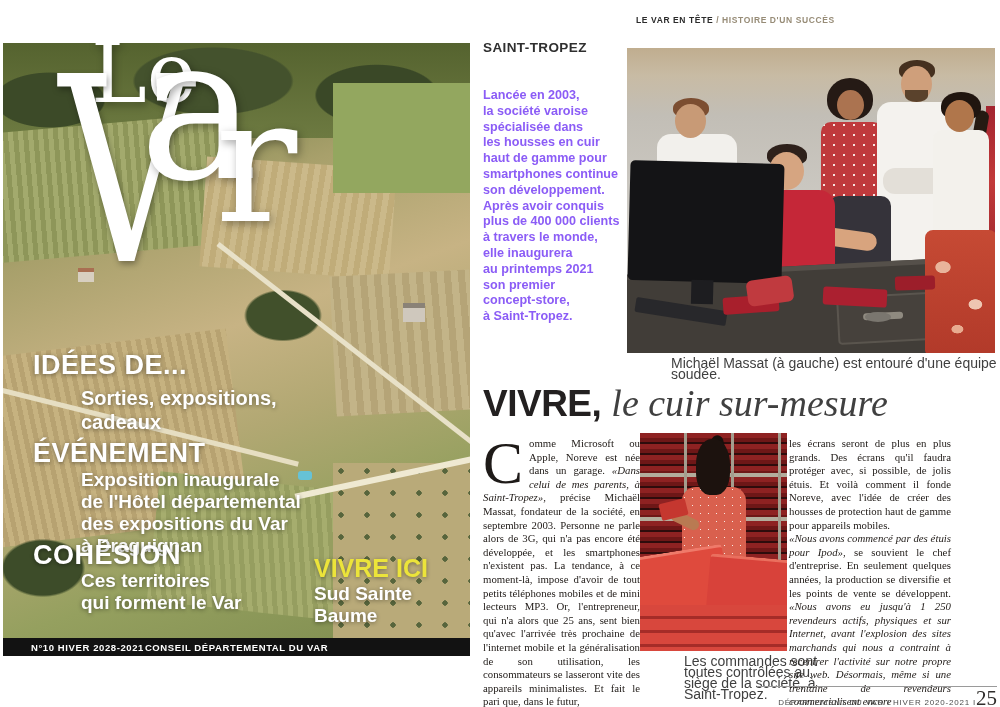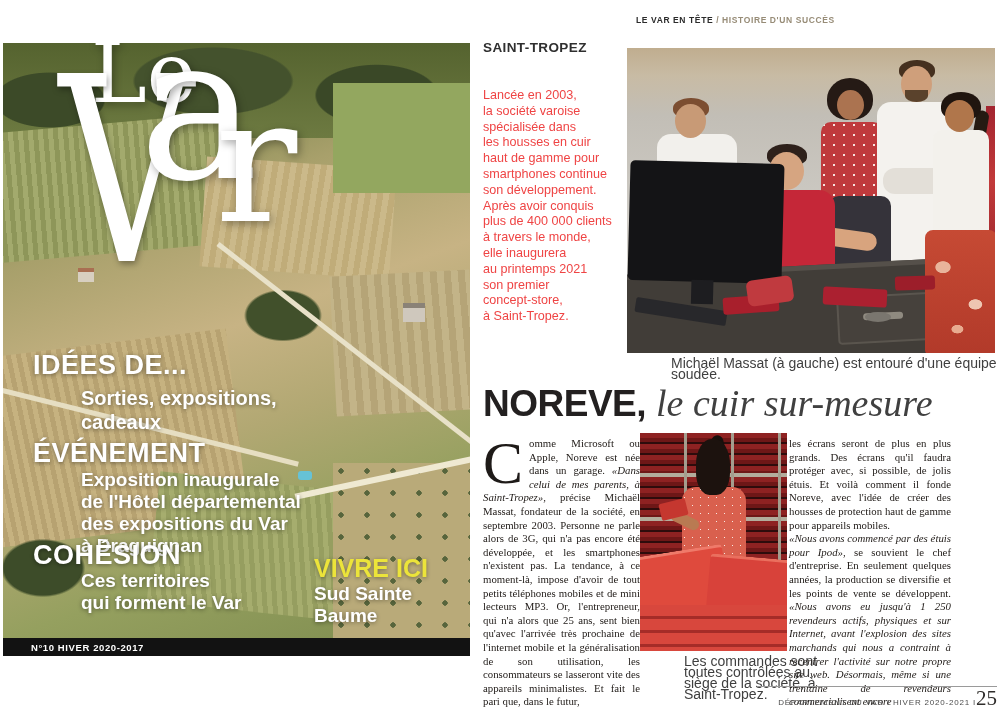--- a/index.html
+++ b/index.html
@@ -64,21 +64,21 @@
   .bar-pub{position:absolute;left:0;right:0;top:4px;text-align:center;}
 
   
   .kicker-line{position:absolute;left:636px;top:15px;font-size:8.5px;font-weight:700;
     letter-spacing:.6px;color:#2b2b2b;}
   .kicker-line .muted{color:#978c77;font-weight:700;}
 
   .intro-kicker{position:absolute;left:483px;top:40px;font-size:13.5px;font-weight:800;
     letter-spacing:.4px;color:#2f2f2f;}
   .intro-text{position:absolute;left:483px;top:88px;width:145px;font-size:12.6px;line-height:15.8px;
-    font-weight:400;color:#ef4444;white-space:pre-line;}
+    font-weight:700;color:#8b5cf6;white-space:pre-line;}
 
   
   .photo1{position:absolute;left:627px;top:48px;width:368px;height:305px;overflow:hidden;
     background:linear-gradient(180deg,#c0ad8f 0%,#c8bba4 9%,#c2beb6 22%,#cfccc6 60%,#d8d5cf 100%);}
   .ph-redstrip{position:absolute;right:0;top:58px;width:9px;height:190px;
     background:linear-gradient(180deg,#a32530,#c23a3a 40%,#8e1f28);}
   .fig{position:absolute;}
   .f-hair,.f-head,.f-body,.f-part{position:absolute;}
   .p1{left:30px;top:48px;width:80px;height:140px;z-index:2;}
   .p1 .f-hair{left:16px;top:2px;width:36px;height:20px;background:#7c4e31;border-radius:50% 50% 40% 40%;}
@@ -221,21 +221,22 @@
 à Draguignan</div>
       <div class="cov-txt cov-sub s3">Ces territoires
 qui forment le Var</div>
       <div class="cov-txt cov-title t3">COHÉSION</div>
 
       <div class="vivre-t" id="vivre-title" style="color: rgb(236, 228, 58);">VIVRE ICI</div>
       <div class="vivre-s">Sud Sainte Baume</div>
     </div>
 
     <div class="cover-bar">
-      <span class="bar-issue">N°10 HIVER 2020-2017</span>
+      <span class="bar-issue">N°10 HIVER 2028-2021</span>
+      <span class="bar-pub">CONSEIL DÉPARTEMENTAL DU VAR</span>
     </div>
   </div>
 
   <div class="kicker-line">
     <span>LE VAR EN TÊTE</span>
     <span class="muted">/</span>
     <span class="muted">HISTOIRE D'UN SUCCÈS</span>
   </div>
 
   <div class="intro-kicker">SAINT-TROPEZ</div>
@@ -299,21 +300,21 @@
     <div class="keyboard"></div>
     <div class="ditem d1"></div>
     <div class="ditem d2"></div>
     <div class="ditem d3"></div>
     <div class="ditem d4"></div>
     <div class="ditem d5"></div>
   </div>
   <div class="caption caption1">Michaël Massat (à gauche) est entouré d'une équipe soudée.</div>
 
   <div class="headline">
-    <span class="hb">NOREVE,</span><span class="hi">le cuir sur-mesure</span>
+    <span class="hb">VIVRE,</span><span class="hi">le cuir sur-mesure</span>
   </div>
 
   <div class="bodycol col1">
     <span class="dropcap">C</span><span><span>omme Microsoft ou Apple, Noreve est née dans un garage. </span><span class="seg-italic">«Dans celui de mes parents, à Saint-Tropez»</span><span>, précise Michaël Massat, fondateur de la société, en septembre 2003. Personne ne parle alors de 3G, qui n'a pas encore été développée, et les smartphones n'existent pas. La tendance, à ce moment-là, impose d'avoir de tout petits téléphones mobiles et de mini lecteurs MP3. Or, l'entrepreneur, qui n'a alors que 25 ans, sent bien qu'avec l'arrivée très prochaine de l'internet mobile et la généralisation de son utilisation, les consommateurs se lasseront vite des appareils minimalistes. Et fait le pari que, dans le futur,</span></span>
   </div>
 
   <div class="photo2">
     <div class="w-fig">
       <div class="w-pony"></div>
       <div class="w-torso"></div>

